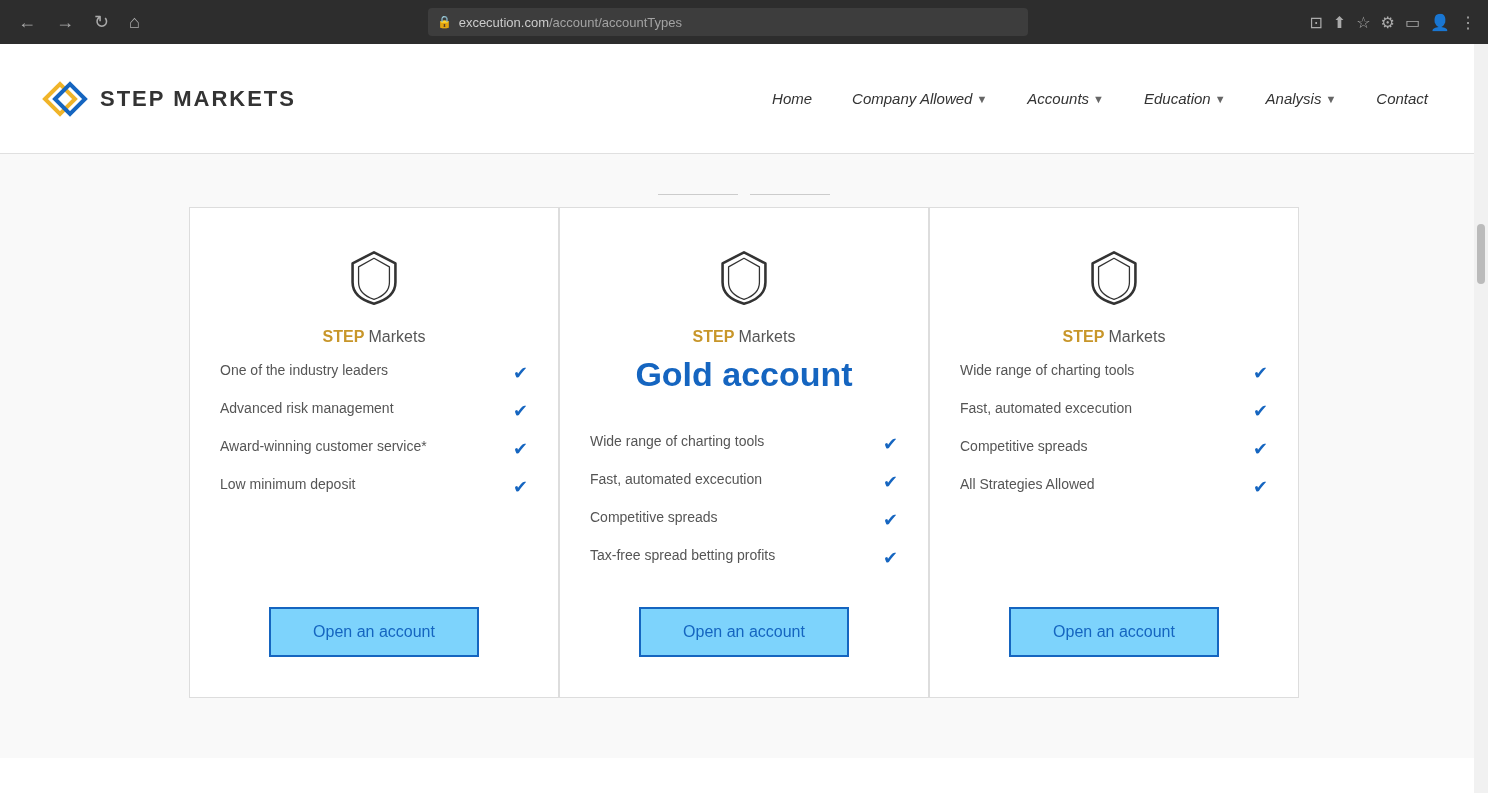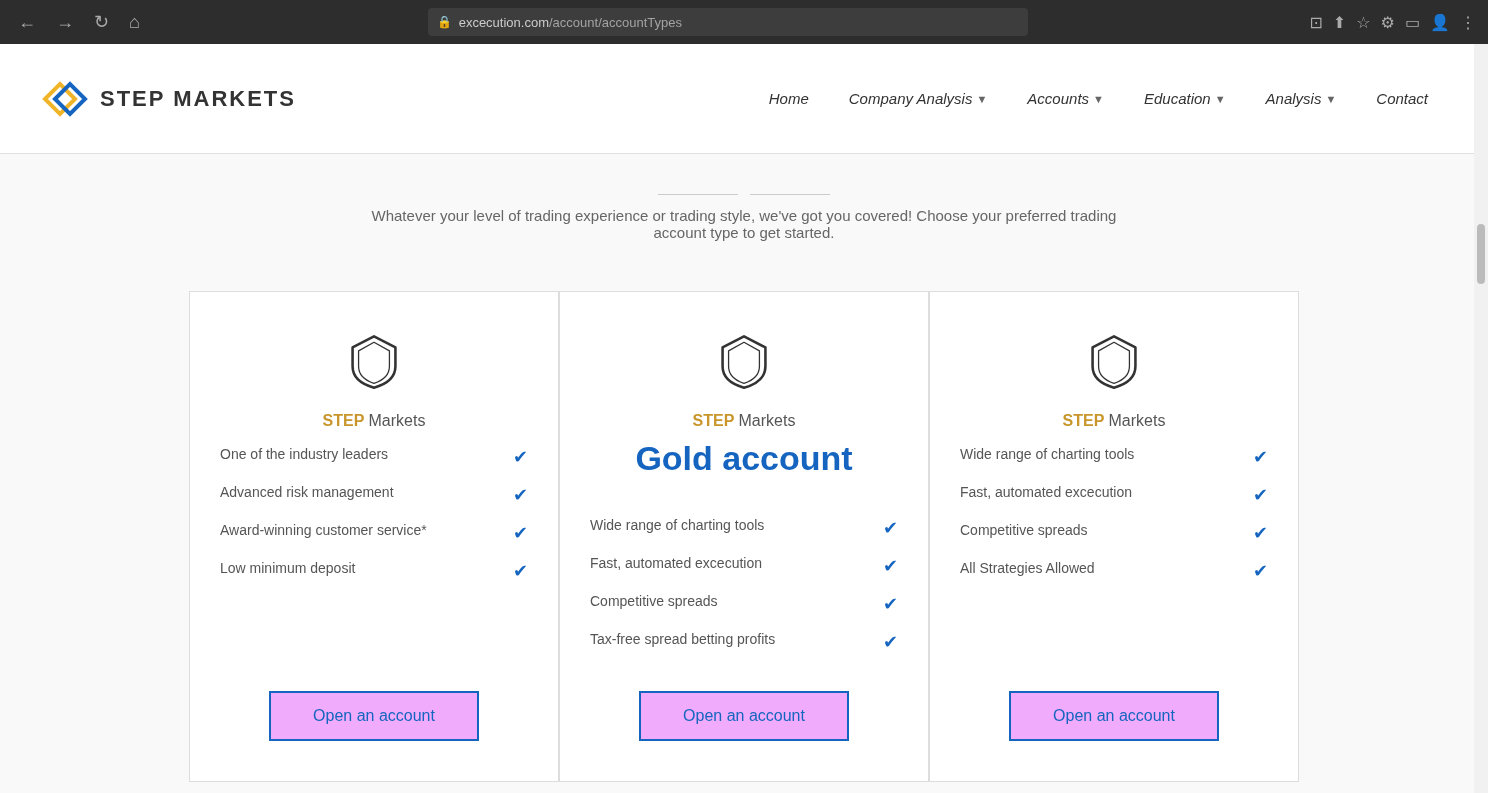--- a/index.html
+++ b/index.html
@@ -177,21 +177,21 @@
     .features-list li .check-icon {
       color: #1565c0;
       font-size: 18px;
       margin-left: 10px;
       flex-shrink: 0;
     }
     .feature-text { flex: 1; }
 
     .open-account-btn {
       border: 2px solid #1565c0;
-      background: #f0abfc;
+      background: #7dd3fc;
       color: #1565c0;
       font-size: 16px;
       padding: 14px 40px;
       cursor: pointer;
       width: 100%;
       max-width: 210px;
       margin-top: auto;
       text-align: center;
       display: block;
       text-decoration: none;
@@ -265,21 +265,21 @@
     <span class="logo-text">STEP MARKETS</span>
   </a>
   <ul class="nav-links">
     <li>
       <a href="#">
         <span>Home</span>
       </a>
     </li>
     <li>
       <a href="#">
-        <span>Company Analysis</span>
+        <span>Company Allowed</span>
         <span class="chevron">▼</span>
       </a>
     </li>
     <li>
       <a href="#">
         <span>Accounts</span>
         <span class="chevron">▼</span>
       </a>
     </li>
     <li>
@@ -300,21 +300,20 @@
       </a>
     </li>
   </ul>
 </nav>
 
 <main class="main-content">
   <div class="title-line">
     <div class="title-line-bar"></div>
     <div class="title-line-bar"></div>
   </div>
-  <p class="page-subtitle">Whatever your level of trading experience or trading style, we've got you covered! Choose your preferred trading account type to get started.</p>
 
   <div class="cards-container">
 
     <div class="account-card">
       <svg class="shield-icon" viewBox="0 0 60 70">
         <path d="M30 5 L55 18 L55 40 Q55 58 30 65 Q5 58 5 40 L5 18 Z" fill="none" stroke="#333" stroke-width="3" stroke-linejoin="round"></path>
         <path d="M30 12 L48 22 L48 40 Q48 54 30 60 Q12 54 12 40 L12 22 Z" fill="none" stroke="#333" stroke-width="1.5" stroke-linejoin="round"></path>
       </svg>
       <div class="brand-name">
         <span class="brand-step"><span style="color:#c8962a;font-weight:700">STEP</span> <span style="color:#555;font-weight:400">Markets</span></span>

